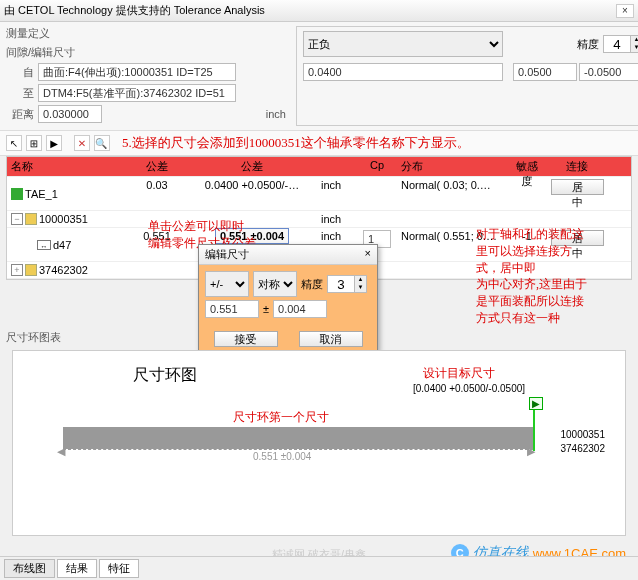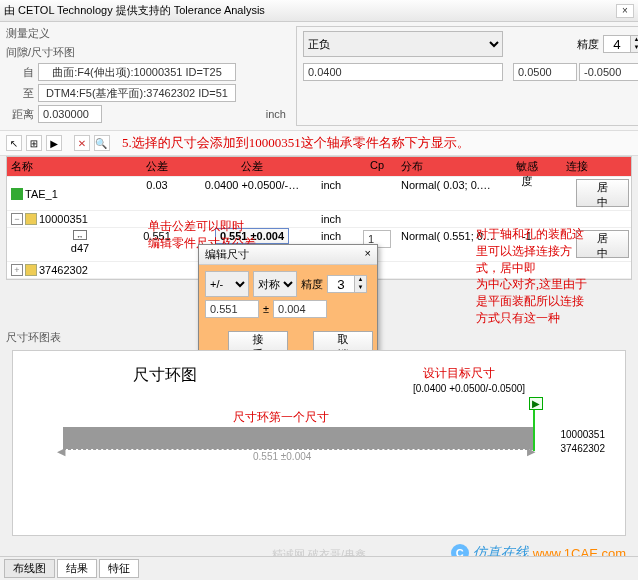--- a/index.html
+++ b/index.html
@@ -5,21 +5,21 @@
   * { box-sizing: border-box; margin: 0; padding: 0; }
   body { font-family: "Microsoft YaHei", Arial, sans-serif; font-size: 11px; background: #f0f0f0; width: 638px; height: 580px; position: relative; overflow: hidden; }
   .titlebar { background: linear-gradient(#fdfdfd,#e8e8e8); height: 22px; display: flex; align-items: center; padding: 0 4px; border-bottom: 1px solid #ccc; }
   .titlebar .title { flex: 1; text-align: center; color: #777; font-size: 11px; }
   .titlebar .close { width: 18px; height: 14px; background: #fff; border: 1px solid #ccc; color: #333; text-align: center; line-height: 12px; font-size: 10px; cursor: pointer; }
   .panel-title { color: #555; font-size: 11px; margin-bottom: 4px; }
   .row { display: flex; align-items: center; gap: 4px; margin-bottom: 3px; }
   .label { color: #555; min-width: 28px; text-align: right; }
   input[type=text] { border: 1px solid #bbb; background: #fff; height: 18px; padding: 0 4px; font-size: 11px; color: #333; }
   .small { width: 64px; }
-  .wide { width: 198px; text-align: center; }
+  .wide { width: 198px; }
   .target-box { border: 1px solid #ccc; padding: 4px 6px; background: #f6f6f6; }
   .top-area { display: flex; gap: 10px; padding: 4px 6px; background: #f6f6f6; border-bottom: 1px solid #ddd; }
   .left-col { flex: 0 0 280px; }
   .right-col { flex: 1; }
   .toolbar { display: flex; align-items: center; gap: 4px; padding: 3px 6px; background: #fafafa; border-bottom: 1px solid #ddd; }
   .tbtn { width: 16px; height: 16px; border: 1px solid #ccc; background: #fff; display: flex; align-items: center; justify-content: center; font-size: 10px; cursor: pointer; }
   .annotation { color: #d00; font-size: 13px; font-family: SimSun, serif; margin-left: 8px; }
   .grid { background: #fff; border: 1px solid #ccc; }
   .grid-header, .grid-row { display: flex; border-bottom: 1px solid #eee; }
   .grid-header { background: #ef4444; height: 20px; }
@@ -29,23 +29,23 @@
   .col-unit { width: 40px; padding: 2px 4px; }
   .col-cp { width: 40px; padding: 2px 4px; text-align: center; }
   .col-dist { width: 110px; padding: 2px 4px; }
   .col-sens { width: 40px; padding: 2px 4px; text-align: center; }
   .col-conn { width: 60px; padding: 2px 4px; text-align: center; }
   .tree-icon { width: 12px; height: 12px; display: inline-flex; align-items: center; justify-content: center; font-size: 9px; }
   .expand { border: 1px solid #888; color: #888; }
   .green-box { background: #3a3; width: 12px; height: 12px; }
   .yellow-box { background: #ec5; width: 12px; height: 12px; border: 1px solid #aa7; }
   .dim-icon { border: 1px solid #777; width: 14px; height: 10px; font-size: 7px; text-align: center; line-height: 9px; }
-  .indent1 { padding-left: 30px; flex-direction: column; }
+  .indent1 { padding-left: 30px; }
   .tol-cell { border: 1px solid #68c; background: #f8f8f8; padding: 1px 4px; font-weight: bold; }
-  .btn-conn { border: 1px solid #aaa; background: linear-gradient(#fff,#e8e8e8); padding: 0 20px; height: 28px; font-size: 11px; cursor: pointer; margin-left: 25px; }
+  .btn-conn { border: 1px solid #aaa; background: linear-gradient(#fff,#e8e8e8); padding: 0 20px; height: 16px; font-size: 11px; cursor: pointer; }
   .callout { position: absolute; font-size: 12px; font-family: SimSun, serif; line-height: 1.4; }
   .callout.red { color: #d00; }
   .edit-dialog { position: absolute; left: 198px; top: 244px; width: 180px; background: #fdba74; border: 1px solid #888; box-shadow: 2px 2px 5px rgba(0,0,0,.3); }
   .edit-dialog .dlg-title { background: linear-gradient(#fdfdfd,#e8e8e8); padding: 2px 6px; display: flex; justify-content: space-between; border-bottom: 1px solid #ccc; }
   .edit-dialog .dlg-body { padding: 6px; }
   .edit-dialog .dlg-btns { display: flex; justify-content: space-around; padding: 4px; }
   .chart-panel { background: #fff; border: 1px solid #ccc; margin: 4px 6px; height: 186px; position: relative; }
   .chart-area { position: relative; height: 160px; }
   .chart-bar { position: absolute; background: #999; }
   .marker-green { position: absolute; width: 2px; background: #2c2; }
@@ -69,21 +69,21 @@
 
 <div class="titlebar">
   <span>由 CETOL Technology 提供支持的 Tolerance Analysis</span>
   <span class="title"></span>
   <span class="close">×</span>
 </div>
 
 <div class="top-area">
   <div class="left-col">
     <div class="panel-title">测量定义</div>
-    <div style="color:#555;margin-bottom:3px;">间隙/尺寸环图</div>
+    <div style="color:#555;margin-bottom:3px;">间隙/编辑尺寸</div>
     <div class="row">
       <span class="label">自</span>
       <input type="text" class="wide" value="曲面:F4(伸出项):10000351 ID=T25" style="">
     </div>
     <div class="row">
       <span class="label">至</span>
       <input type="text" class="wide" value="DTM4:F5(基准平面):37462302 ID=51" style="">
     </div>
     <div class="row">
       <span class="label">距离</span>

